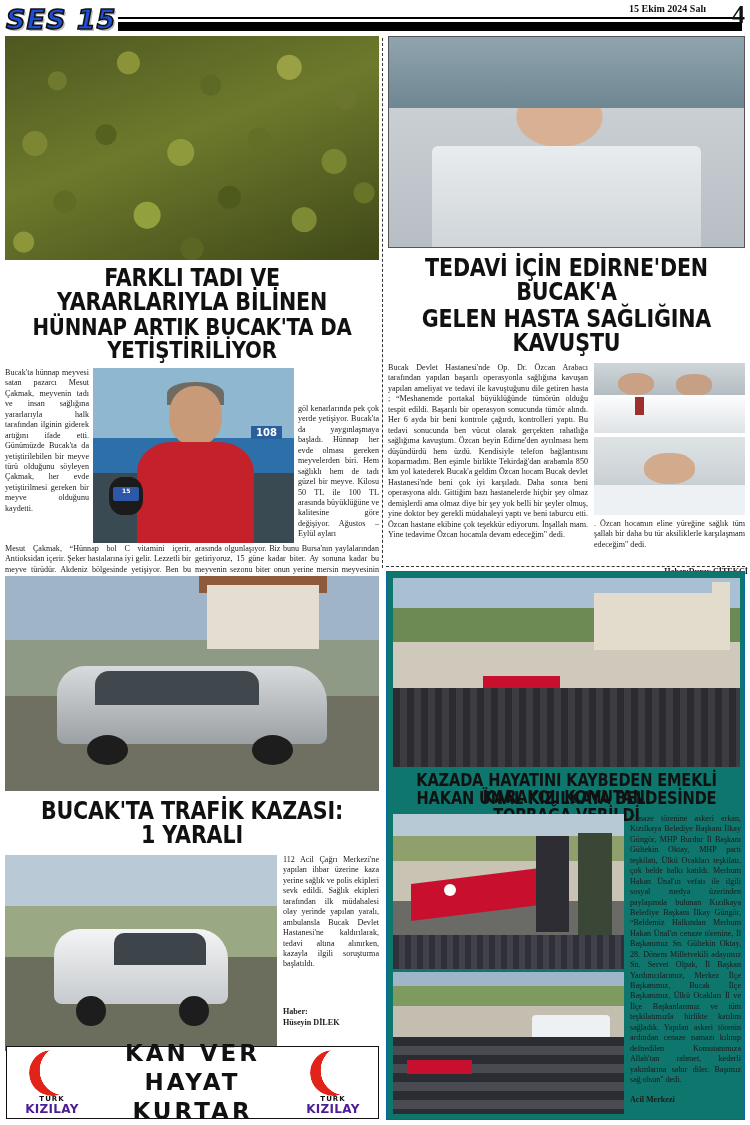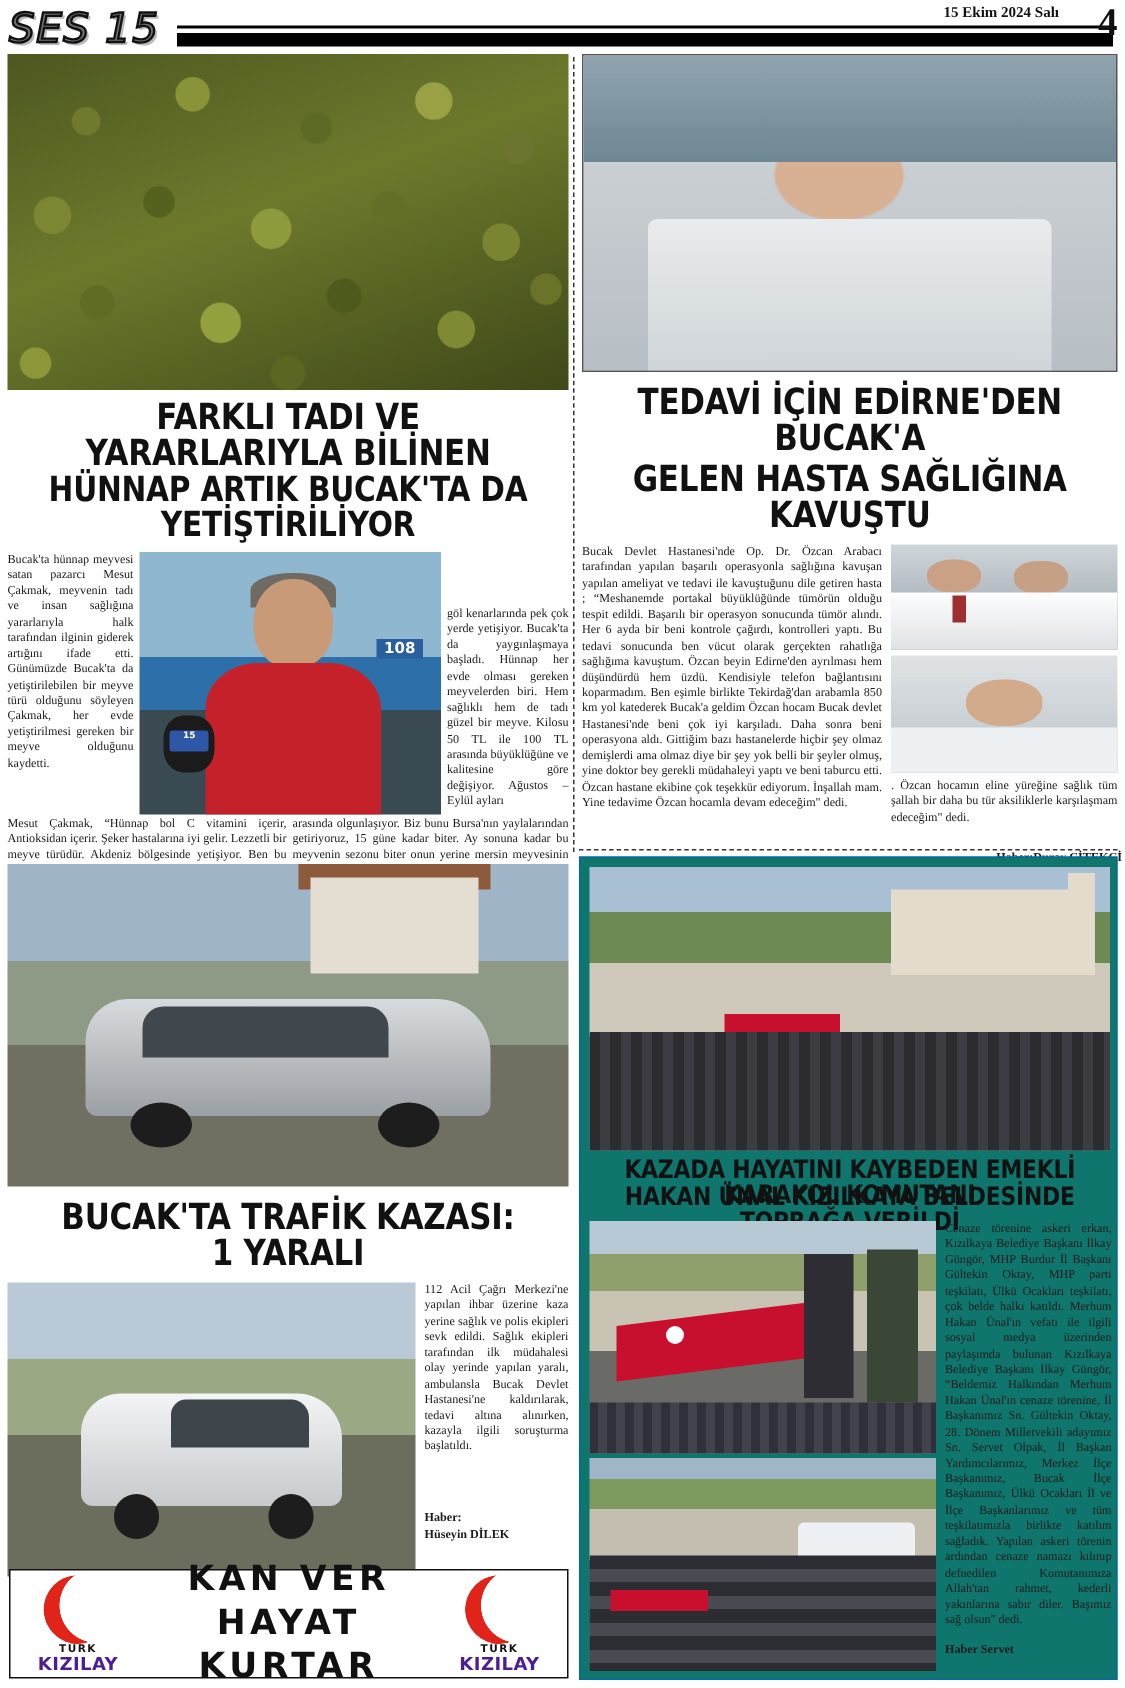--- a/index.html
+++ b/index.html
@@ -15,23 +15,23 @@
     background: #ffffff;
   }
 
   
   .masthead {
     position: absolute; left: 0; top: 0; width: 750px; height: 34px;
   }
   .logo-ses {
     position: absolute; left: 6px; top: 4px;
     font-family: "DejaVu Sans", sans-serif;
-    font-weight: normal; font-style: italic;
+    font-weight: bold; font-style: italic;
     font-size: 27px; letter-spacing: 1px;
-    color: #737373;
+    color: #1d4ed8;
     -webkit-text-stroke: 1.6px #111;
     text-shadow: 2px 2px 0 #bbb, 1px 1px 0 #888;
   }
   .mast-rule {
     position: absolute; left: 118px; top: 20px; width: 624px; height: 11px;
     background: #000;
     border-top: 2px solid #fff;
   }
   .mast-rule:before{
     content:""; position:absolute; left:0; top:-5px; width:100%; height:2px; background:#000;
@@ -364,21 +364,21 @@
       <div class="crowd"></div>
     </div>
 
     <div class="photo ph-prayer" style="position:absolute;left:6px;top:400px;width:231px;height:142px;">
       <div class="van"></div>
       <div class="rows"></div>
       <div class="coffin2"></div>
     </div>
 
     <div class="body-txt" style="position:absolute;left:243px;top:242px;width:111px;">Cenaze törenine askeri erkan, Kızılkaya Belediye Başkanı İlkay Güngör, MHP Burdur İl Başkanı Gültekin Oktay, MHP parti teşkilatı, Ülkü Ocakları teşkilatı, çok belde halkı katıldı.  Merhum Hakan Ünal'ın vefatı ile ilgili sosyal medya üzerinden paylaşımda bulunan Kızılkaya Belediye Başkanı İlkay Güngör, “Beldemiz Halkından Merhum Hakan Ünal'ın cenaze törenine, İl Başkanımız Sn. Gültekin Oktay, 28. Dönem Milletvekili adayımız Sn. Servet Olpak, İl Başkan Yardımcılarımız, Merkez İlçe Başkanımız, Bucak İlçe Başkanımız, Ülkü Ocakları İl ve İlçe Başkanlarımız ve tüm teşkilatımızla birlikte katılım sağladık. Yapılan askeri törenin ardından cenaze namazı kılınıp defnedilen Komutanımıza Allah'tan rahmet, kederli yakınlarına sabır diler. Başımız sağ olsun" dedi.</div>
-    <div class="body-txt byline" style="position:absolute;left:243px;top:523px;width:111px;">Haber Servet</div>
+    <div class="body-txt byline" style="position:absolute;left:243px;top:523px;width:111px;">Acil Merkezi</div>
   </div>
 
   <div class="kizilay-ad">
     <div class="kz-logo">
       <div class="kz-moon"></div>
       <div class="kz-txt">
         <div class="kz-turk">TÜRK</div>
         <div class="kz-kiz">KIZILAY</div>
       </div>
     </div>

